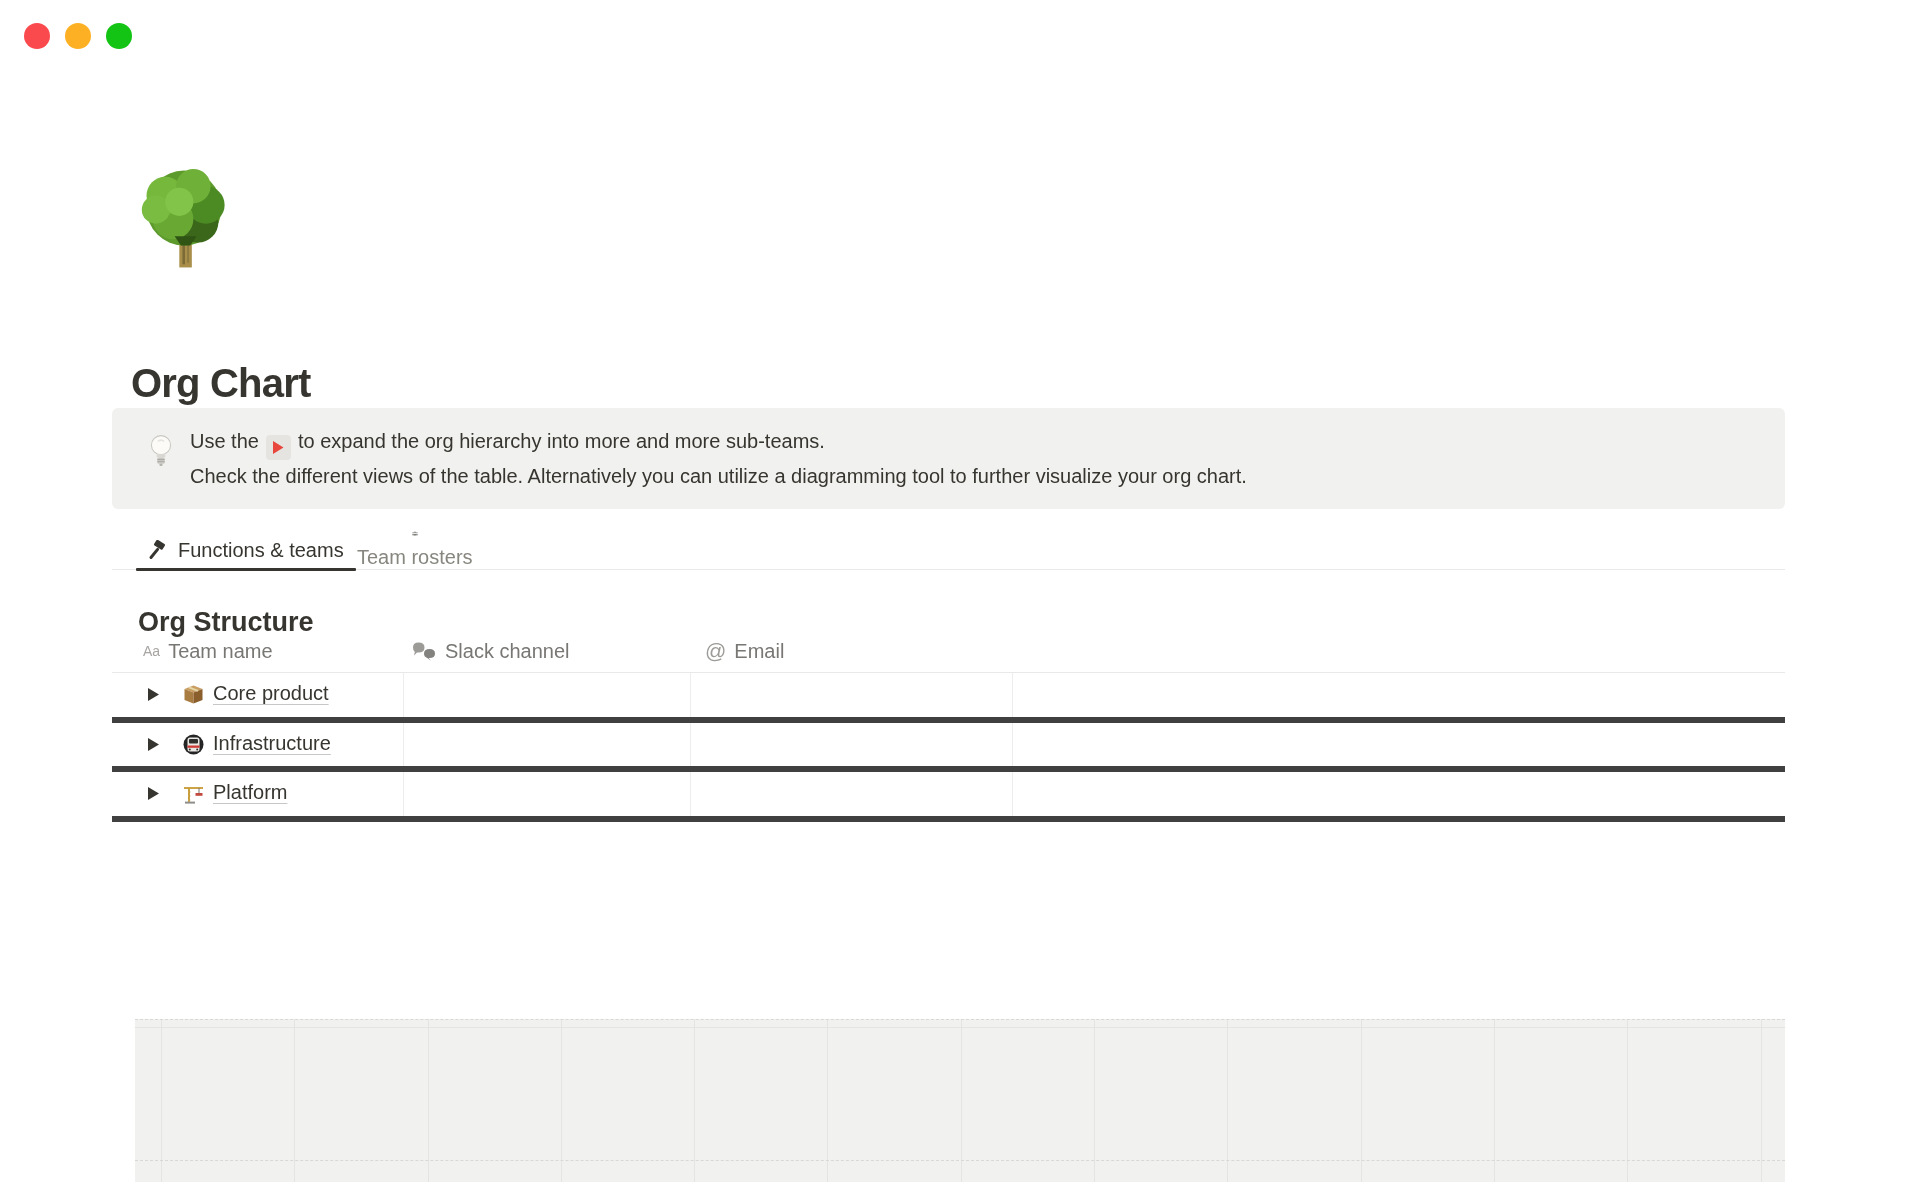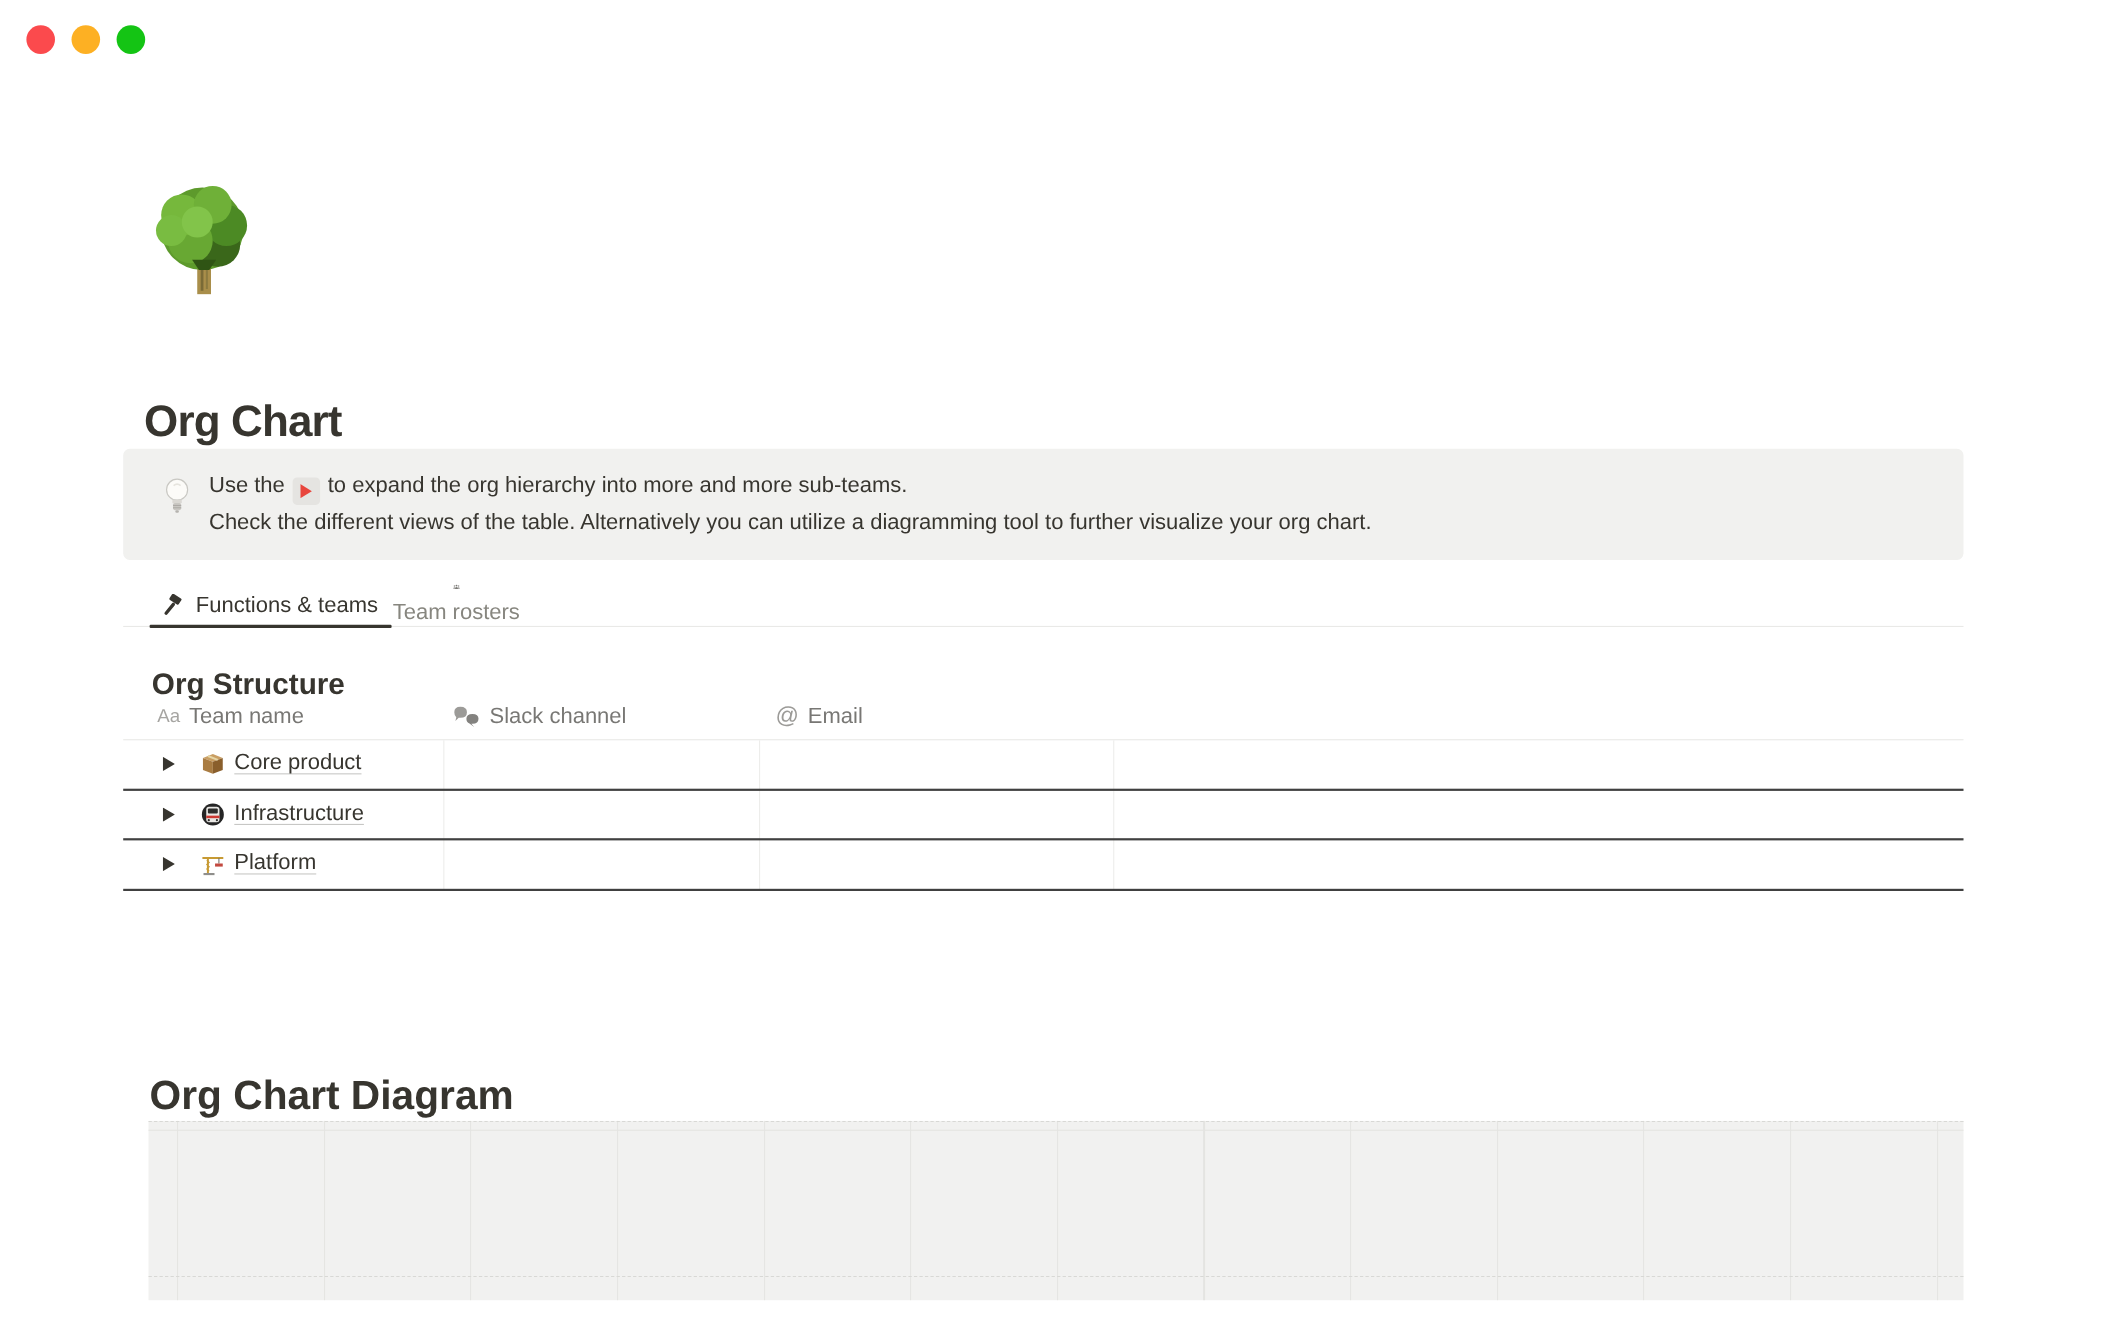--- a/index.html
+++ b/index.html
@@ -37,26 +37,26 @@
 
   
   .section-heading{position:absolute;left:138px;top:585px;font-size:27px;font-weight:700;}
   .table{position:absolute;left:112px;top:630px;width:1673px;}
   .thead{position:relative;height:42px;border-bottom:1px solid #E9E9E7;
          font-size:20px;color:#787774;}
   .th{position:absolute;top:0;height:42px;display:flex;align-items:center;gap:8px;}
   .th-team{left:31px;}
   .th-slack{left:299px;}
   .th-email{left:593px;}
-  .th-glyph{color:#A6A5A2;font-size:17px;text-align:right;}
+  .th-glyph{color:#A6A5A2;font-size:14px;text-align:right;}
   .at-glyph{color:#9C9B98;font-size:21px;}
   .tbody{position:relative;}
   .vline{position:absolute;top:0;bottom:0;width:1px;background:#EDEDEB;}
   .vl1{left:291px;} .vl2{left:578px;} .vl3{left:900px;}
-  .trow{position:relative;height:43.5px;border-bottom:2px solid #404040;}
+  .trow{position:relative;height:43.5px;border-bottom:6px solid #404040;}
   .row-toggle{position:absolute;left:36px;top:15px;width:11px;height:13px;}
   .row-emoji{position:absolute;left:71px;top:11px;width:21px;height:21px;}
   .row-name{position:absolute;left:101px;top:9px;font-size:20px;font-weight:500;color:#37352F;
             text-decoration:underline;text-decoration-color:rgba(55,53,47,0.28);
             text-decoration-thickness:1px;text-underline-offset:4px;}
 
   
   .diagram-heading{position:absolute;left:136px;top:950px;font-size:37px;font-weight:700;}
   .grid{position:absolute;left:135px;top:1019px;width:1650px;height:162px;
         background:#F1F1F0;border-top:1px dashed #D8D8D5;
@@ -202,20 +202,19 @@
           <path d="M5 7 L7.2 9 L5 11 L7.2 13 L5 15 L7.2 17" stroke="#C79A33" stroke-width="1" fill="none"></path>
           <line x1="16" y1="5" x2="16" y2="10" stroke="#77766F" stroke-width="1"></line>
           <rect x="12.5" y="10" width="7" height="2.8" fill="#C2493F"></rect>
           <line x1="2" y1="19.6" x2="12" y2="19.6" stroke="#8F8E8B" stroke-width="2"></line>
         </svg>
         <span class="row-name">Platform</span>
       </div>
     </div>
   </div>
 
-  <h1 class="diagram-heading">Org Chart Diagram</h1>
 
   <div class="grid">
     <div class="grid-hline-solid"></div>
     <div class="grid-hline-dash"></div>
   </div>
 
 </div>
 
 </body></html>

